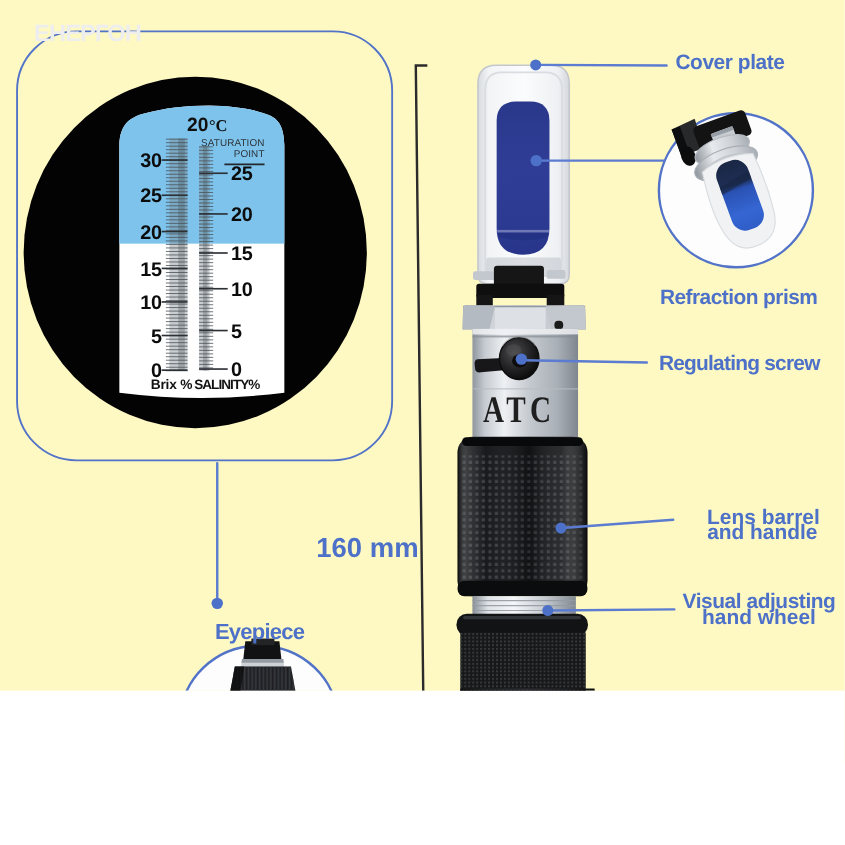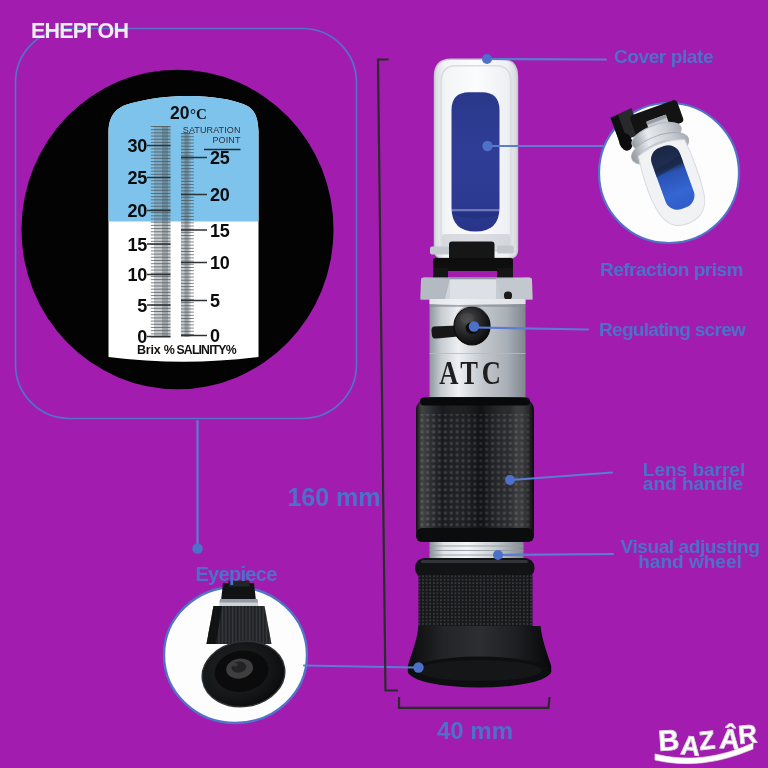--- a/index.html
+++ b/index.html
@@ -1,16 +1,16 @@
 <!DOCTYPE html>
 <html><head>
 <meta charset="utf-8">
 <style>
   html,body{margin:0;padding:0;background:#fff;}
-  #stage{position:relative;width:768px;height:768px;background:#a21caf;overflow:hidden;
+  #stage{position:relative;width:768px;height:628px;background:#fef9c3;overflow:hidden;
          font-family:"Liberation Sans",sans-serif;}
 </style>
 </head>
 <body>
 <div id="stage">
 <svg width="768" height="768" viewBox="0 0 768 768" font-family="Liberation Sans, sans-serif">
 <defs>
 
   <linearGradient id="flapG" x1="0" y1="0" x2="1" y2="0">
     <stop offset="0" stop-color="#d7dade"></stop>

